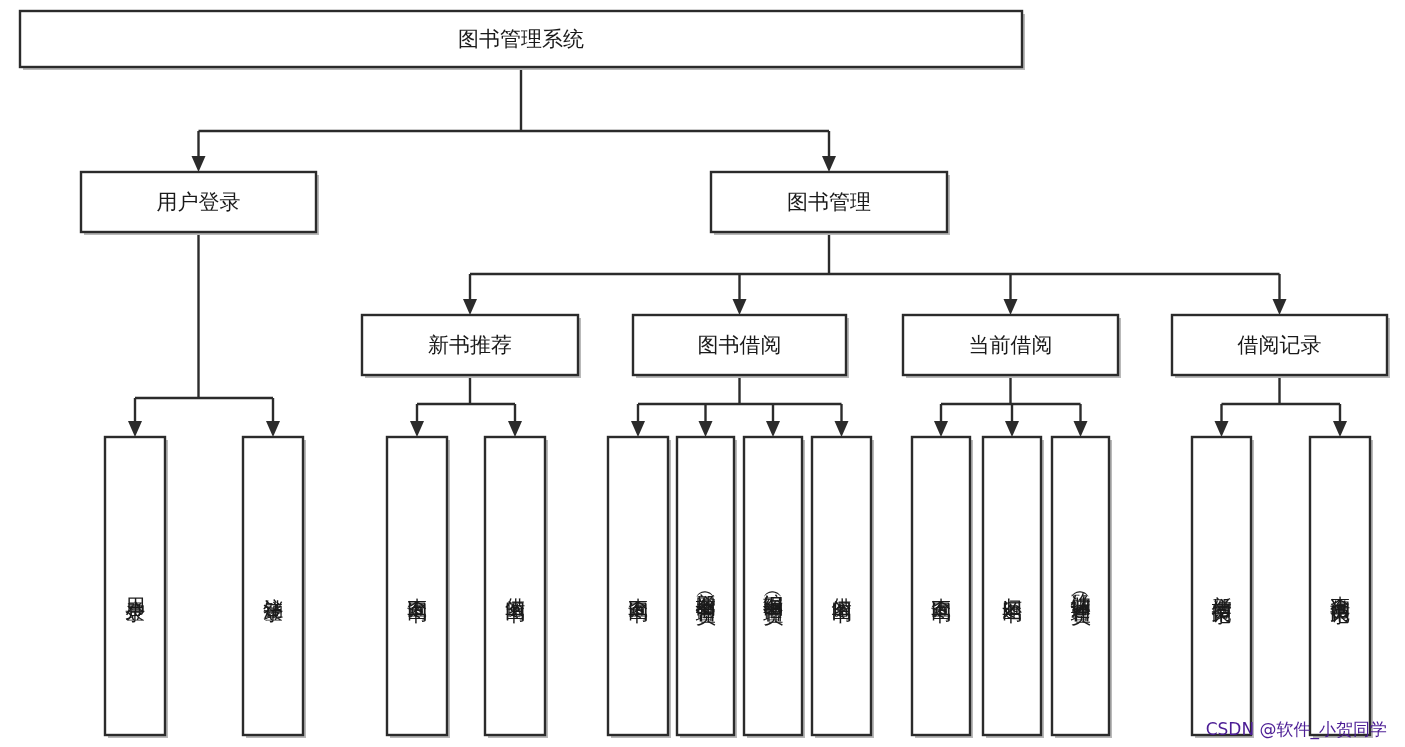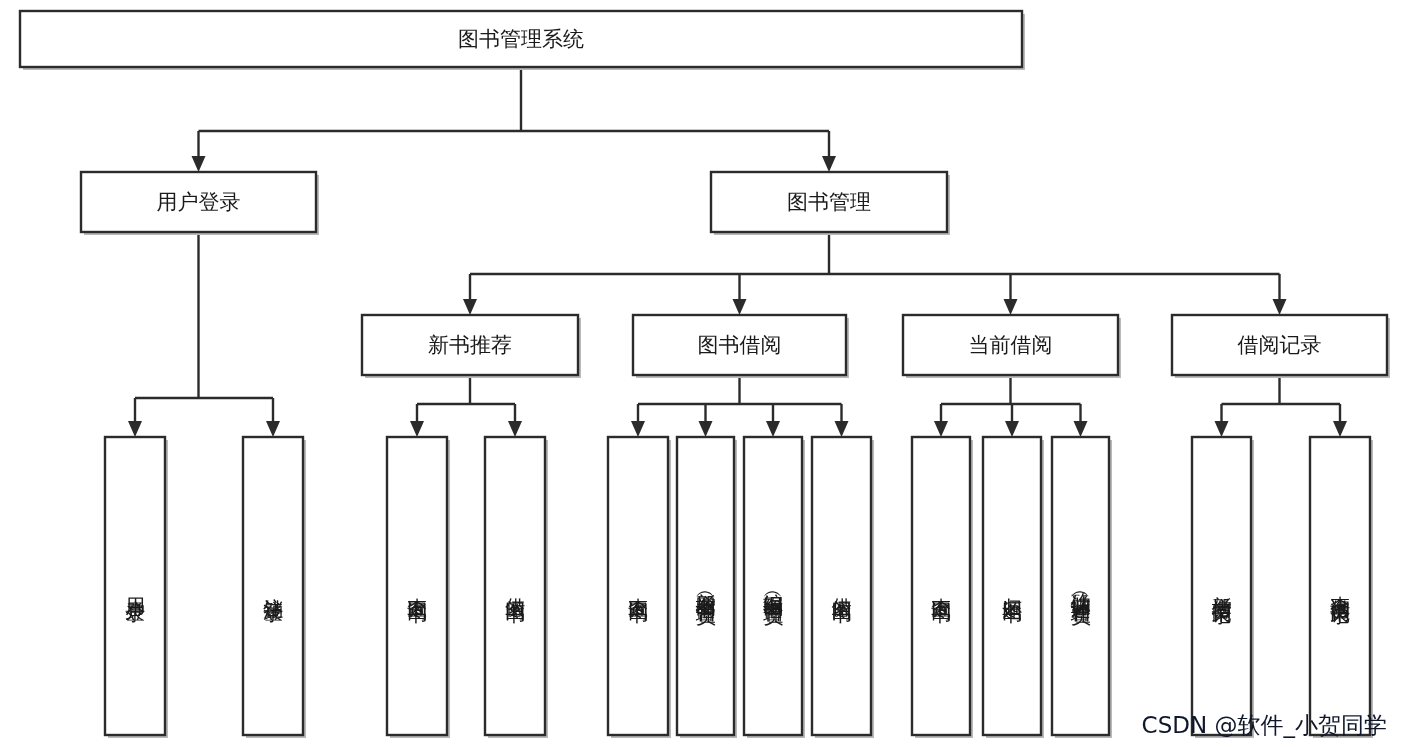--- a/index.html
+++ b/index.html
@@ -67,22 +67,22 @@
     text-align: center;
     white-space: nowrap;
     box-sizing: border-box;
     pointer-events: none;
   }
   .watermark {
     position: absolute;
     right: 8px;
     bottom: 6px;
     font-family: "DejaVu Sans", "Liberation Sans", sans-serif;
-    font-size: 23px;
-    color: #0f172a;
+    font-size: 17px;
+    color: #4c1d95;
     white-space: nowrap;
   }
 </style>
 </head>
 <body>
 
 <div id="diagram-root">
   <svg class="flow" viewBox="0 0 1405 747" xmlns="http://www.w3.org/2000/svg">
     <g id="connectors">
         <line class="connector" x1="521" y1="67" x2="521" y2="131"></line>

